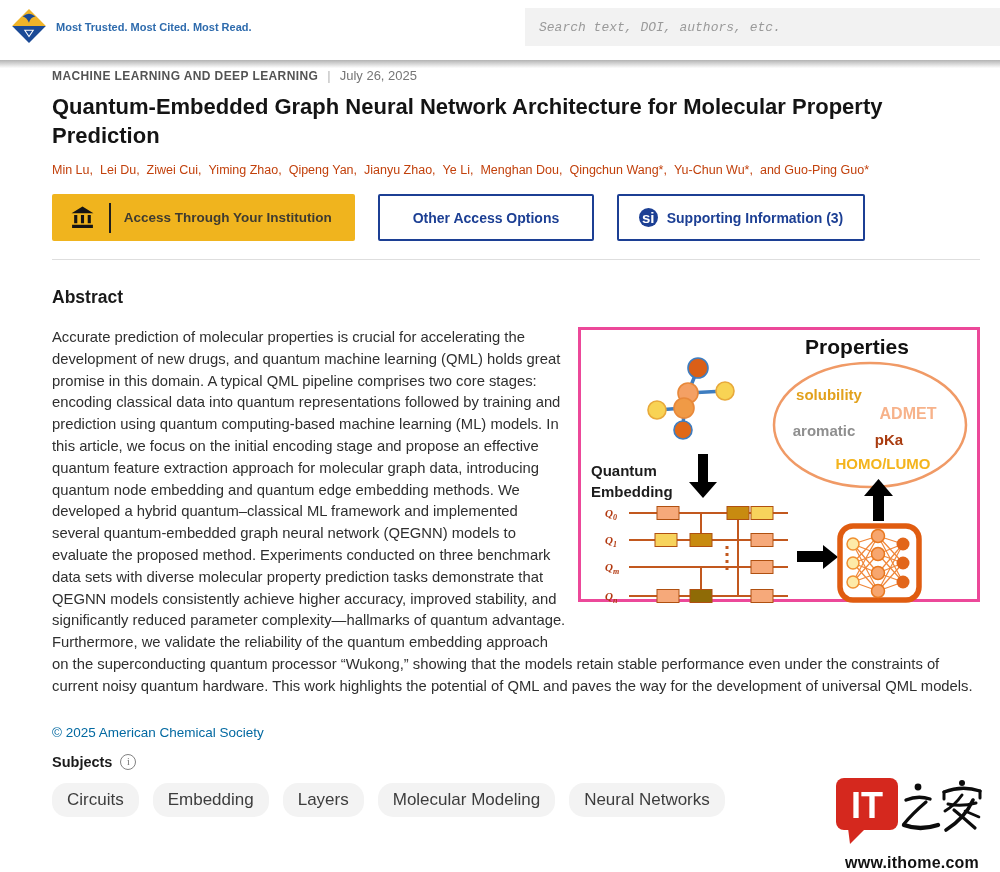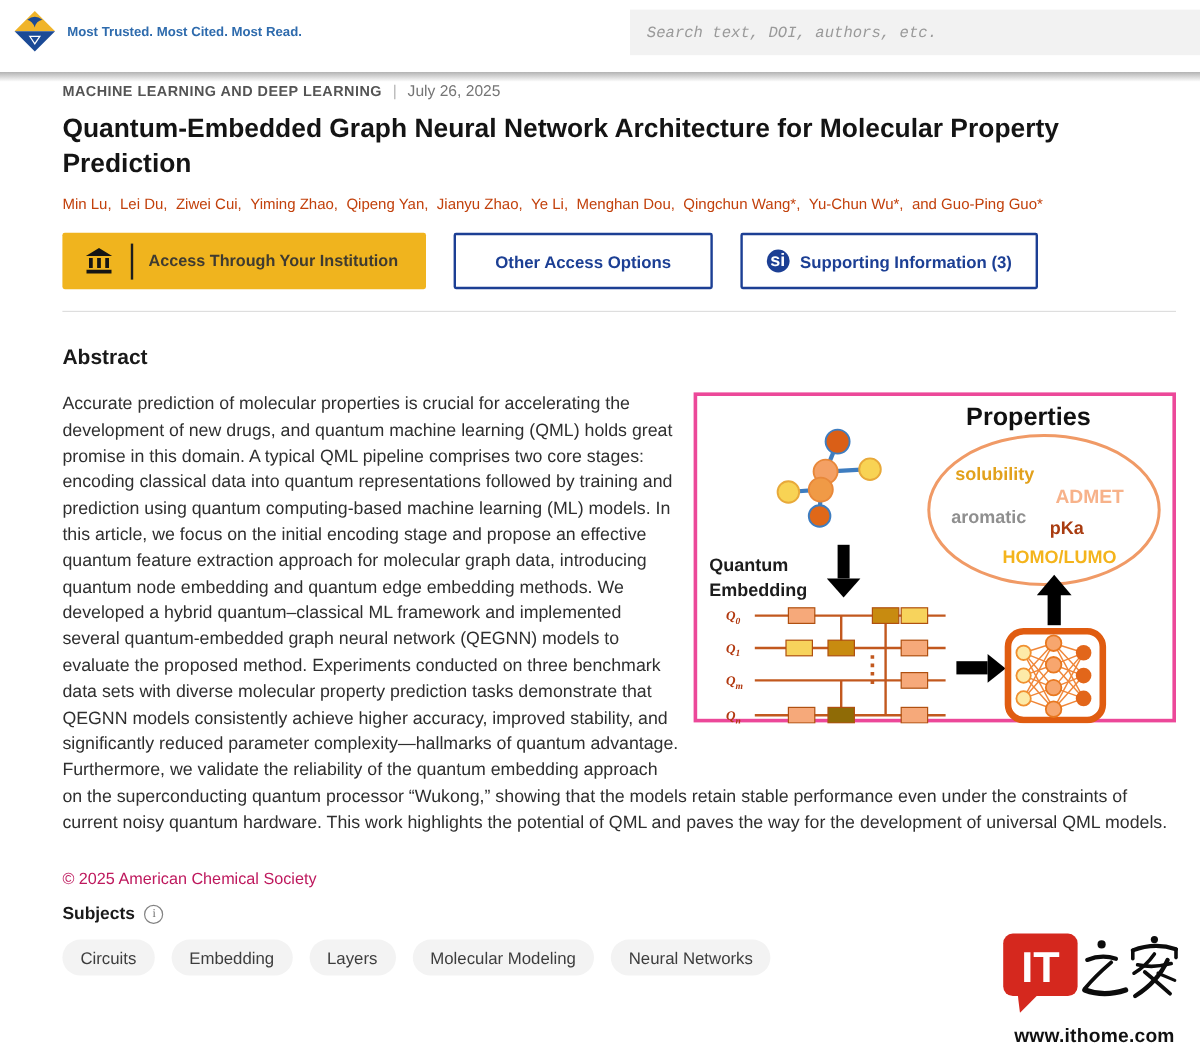--- a/index.html
+++ b/index.html
@@ -38,27 +38,27 @@
   .btn-outline { background:#fff; border:2px solid #1c3f94; color:#1c3f94; font-weight:700; font-size:14px; }
   .btn-other { width:216px; }
   .btn-si { width:248px; }
   .si-badge { width:19px; height:19px; border-radius:50%; background:#1c3f94; color:#fff; font-size:15px; font-weight:700; display:flex; align-items:center; justify-content:center; margin-right:9px; }
 
   .rule { margin-top:18px; border-top:1px solid #dedede; width:928px; }
 
   .abs-heading { margin-top:27px; font-size:17.5px; font-weight:700; color:#1a1a1a; }
   .abs-body { margin-top:19px; font-size:14.8px; line-height:21.8px; color:#2f2f2f; }
   .figure { float:right; width:402px; height:275px; margin-left:10px; margin-bottom:38px; border:3px solid #ec4899; background:#fff; }
-  .copyright { clear:none; margin-top:27px; font-size:13.5px; color:#be185d; }
+  .copyright { clear:none; margin-top:27px; font-size:13.5px; color:#0369a1; }
 
   .subjects-row { margin-top:14px; display:flex; align-items:center; gap:8px; }
   .subjects-h { font-size:14.5px; font-weight:700; color:#1a1a1a; }
   .info-icon { width:16px; height:16px; border:1.3px solid #828282; border-radius:50%; color:#6e6e6e; font-size:10px; font-family:"Liberation Serif", serif; display:flex; align-items:center; justify-content:center; cursor:pointer; }
   .tags { margin-top:13px; display:flex; gap:14px; }
-  .tag { background:#f3f3f3; border-radius:15px; padding:7px 15px; font-size:14px; color:#3d3d3d; cursor:pointer; white-space:nowrap; }
+  .tag { background:#f3f3f3; border-radius:15px; padding:7px 15px; font-size:17px; color:#3d3d3d; cursor:pointer; white-space:nowrap; }
 
   .watermark { position:absolute; right:6px; top:776px; width:164px; text-align:center; }
   .wm-url { font-size:16px; font-weight:700; color:#111; margin-top:2px; letter-spacing:.2px; }
 </style>
 </head>
 <body>
 
 <div class="page">
 
   <div class="header">

